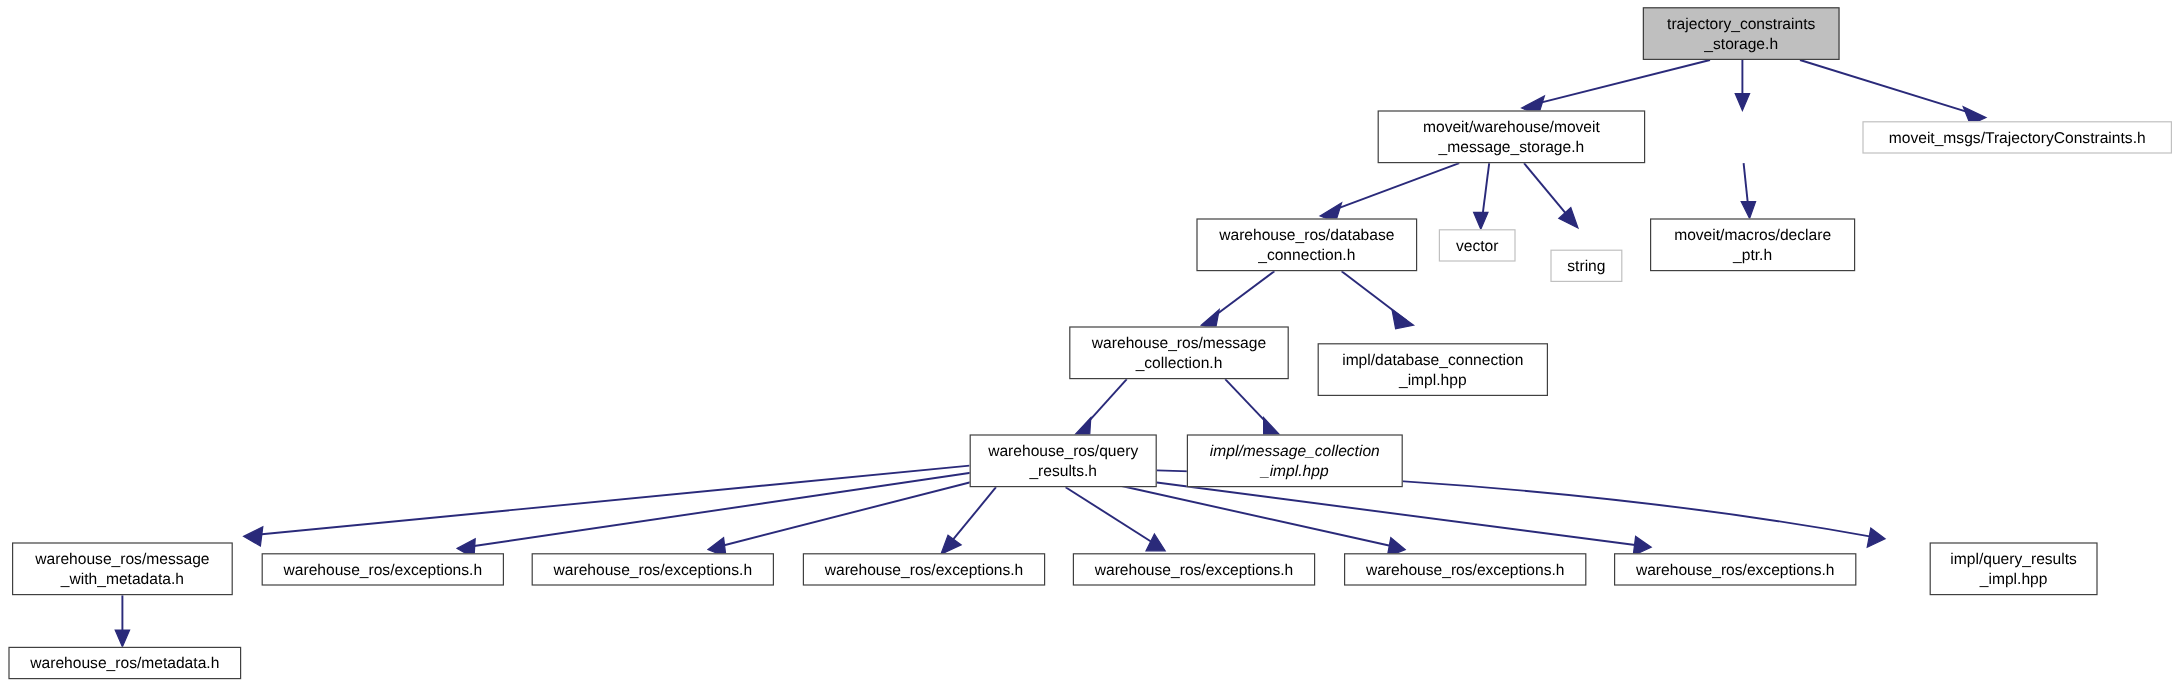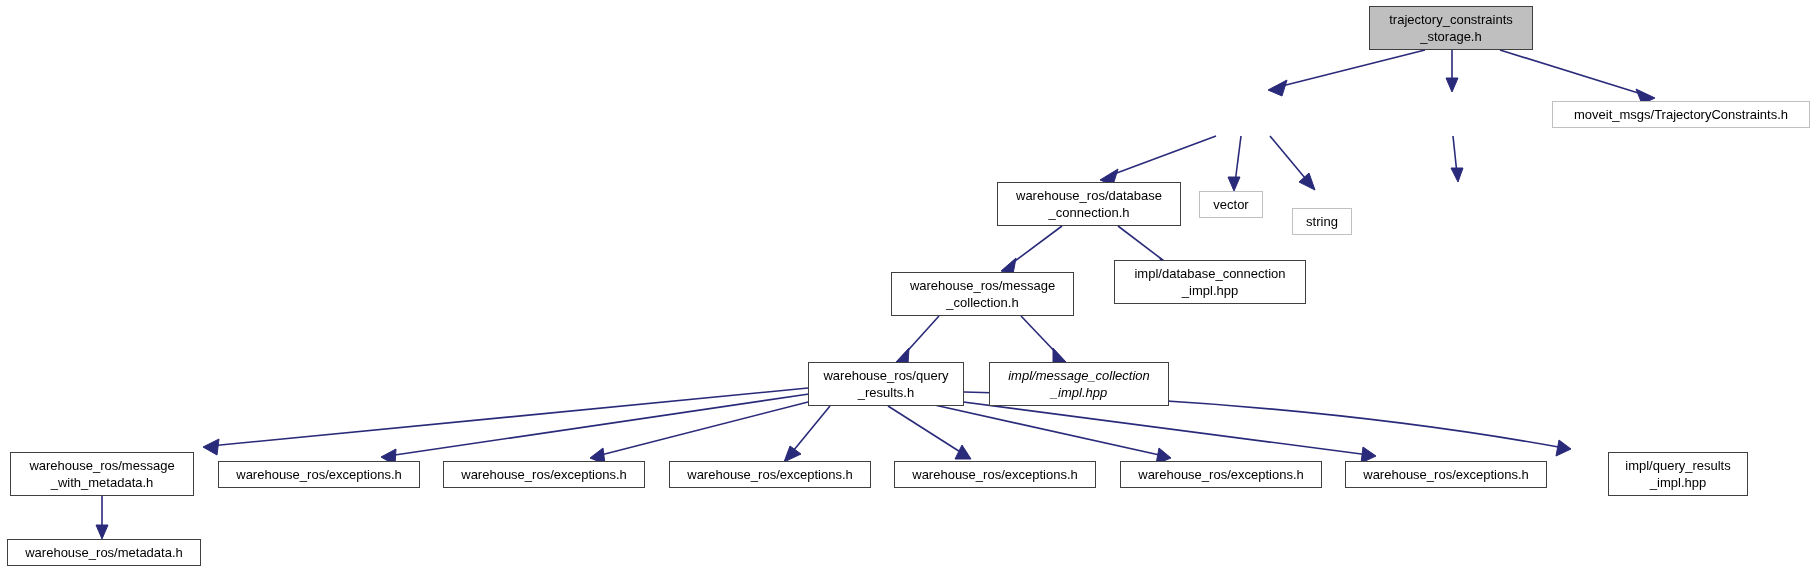--- a/index.html
+++ b/index.html
@@ -99,28 +99,32 @@
       <polygon points="1171,458 1156,464 1159,448" fill="#2a2a7a" stroke="#2a2a7a" stroke-width="1"></polygon>
       <path d="M 948,400 L 1369,455" fill="none" stroke="#2a2a7a" stroke-width="1.6"></path>
       <polygon points="1376,456 1361,463 1363,447" fill="#2a2a7a" stroke="#2a2a7a" stroke-width="1"></polygon>
       <path d="M 964,392 Q 1300,400 1564,448" fill="none" stroke="#2a2a7a" stroke-width="1.6"></path>
       <polygon points="1571,449 1556,456 1559,440" fill="#2a2a7a" stroke="#2a2a7a" stroke-width="1"></polygon>
       <path d="M 102,496 L 102,531" fill="none" stroke="#2a2a7a" stroke-width="1.6"></path>
       <polygon points="102,539 96,525 108,525" fill="#2a2a7a" stroke="#2a2a7a" stroke-width="1"></polygon>
     </svg>
 <div class="node current" style="left: 1369px; top: 6px; width: 164px; height: 44px;"><span class="node-label">trajectory_constraints
 _storage.h</span></div>
+    <div class="node solid" style="left: 1148px; top: 92px; width: 223px; height: 44px;"><span class="node-label">moveit/warehouse/moveit
+_message_storage.h</span></div>
     <div class="node faded" style="left: 1552px; top: 101px; width: 258px; height: 27px;"><span class="node-label">moveit_msgs/TrajectoryConstraints.h</span></div>
     <div class="node solid" style="left: 997px; top: 182px; width: 184px; height: 44px;"><span class="node-label">warehouse_ros/database
 _connection.h</span></div>
     <div class="node faded" style="left: 1199px; top: 191px; width: 64px; height: 27px;"><span class="node-label">vector</span></div>
     <div class="node faded" style="left: 1292px; top: 208px; width: 60px; height: 27px;"><span class="node-label">string</span></div>
+    <div class="node solid" style="left: 1375px; top: 182px; width: 171px; height: 44px;"><span class="node-label">moveit/macros/declare
+_ptr.h</span></div>
     <div class="node solid" style="left: 891px; top: 272px; width: 183px; height: 44px;"><span class="node-label">warehouse_ros/message
 _collection.h</span></div>
-    <div class="node solid" style="left: 1098px; top: 260px; width: 192px; height: 44px; margin-left: 16px;"><span class="node-label">impl/database_connection
+    <div class="node solid" style="left: 1098px; top: 286px; width: 192px; height: 44px;"><span class="node-label">impl/database_connection
 _impl.hpp</span></div>
     <div class="node solid" style="left: 808px; top: 362px; width: 156px; height: 44px;"><span class="node-label">warehouse_ros/query
 _results.h</span></div>
     <div class="node solid" style="left: 989px; top: 362px; width: 180px; height: 44px; font-style: italic;"><span class="node-label">impl/message_collection
 _impl.hpp</span></div>
     <div class="node solid" style="left: 10px; top: 452px; width: 184px; height: 44px;"><span class="node-label">warehouse_ros/message
 _with_metadata.h</span></div>
     <div class="node solid" style="left: 218px; top: 461px; width: 202px; height: 27px;"><span class="node-label">warehouse_ros/exceptions.h</span></div>
     <div class="node solid" style="left: 443px; top: 461px; width: 202px; height: 27px;"><span class="node-label">warehouse_ros/exceptions.h</span></div>
     <div class="node solid" style="left: 669px; top: 461px; width: 202px; height: 27px;"><span class="node-label">warehouse_ros/exceptions.h</span></div>

